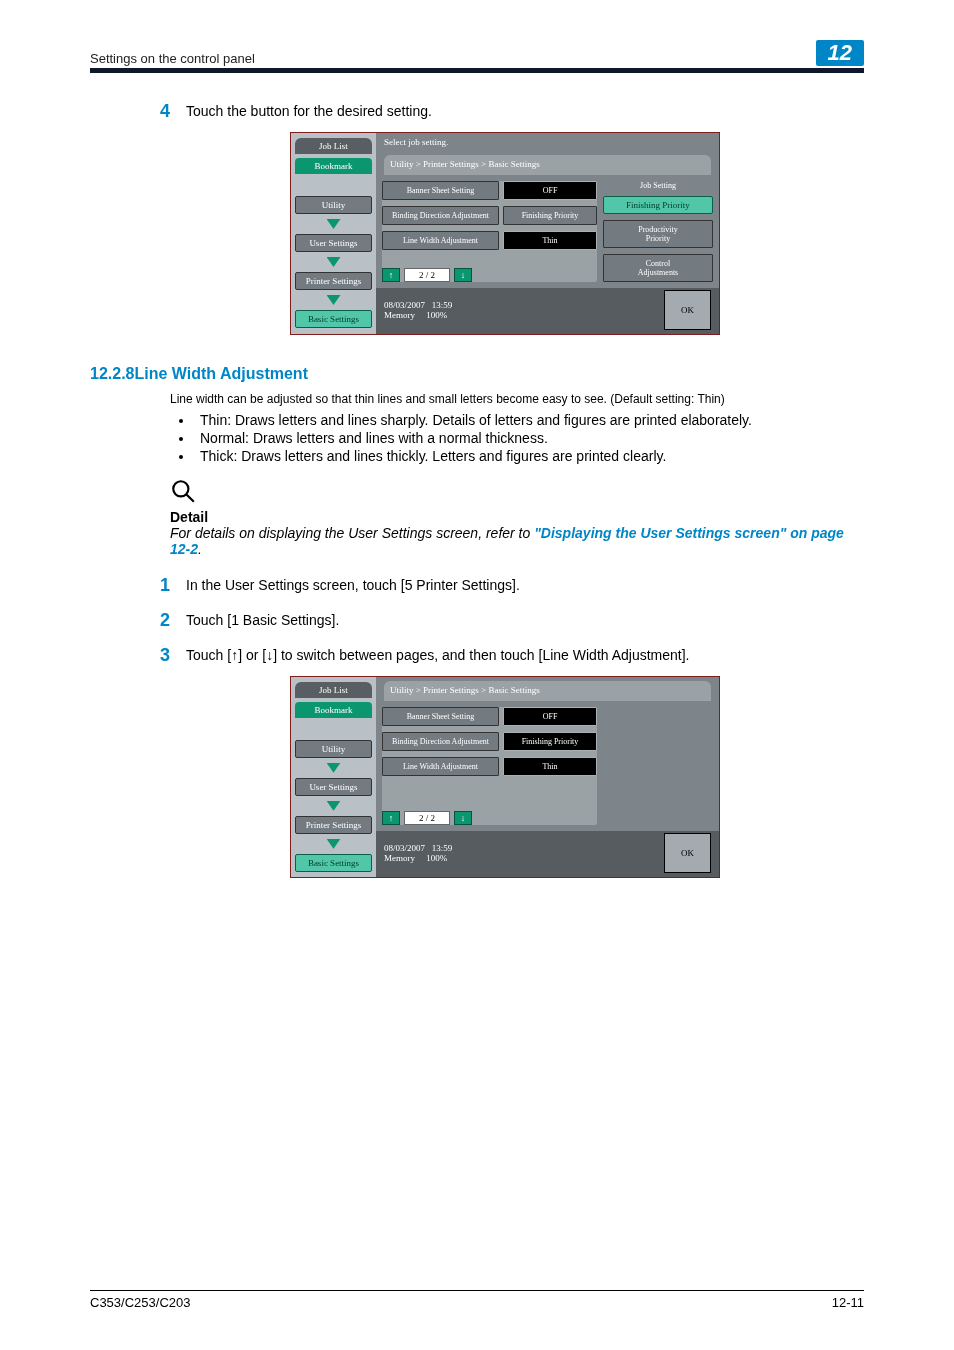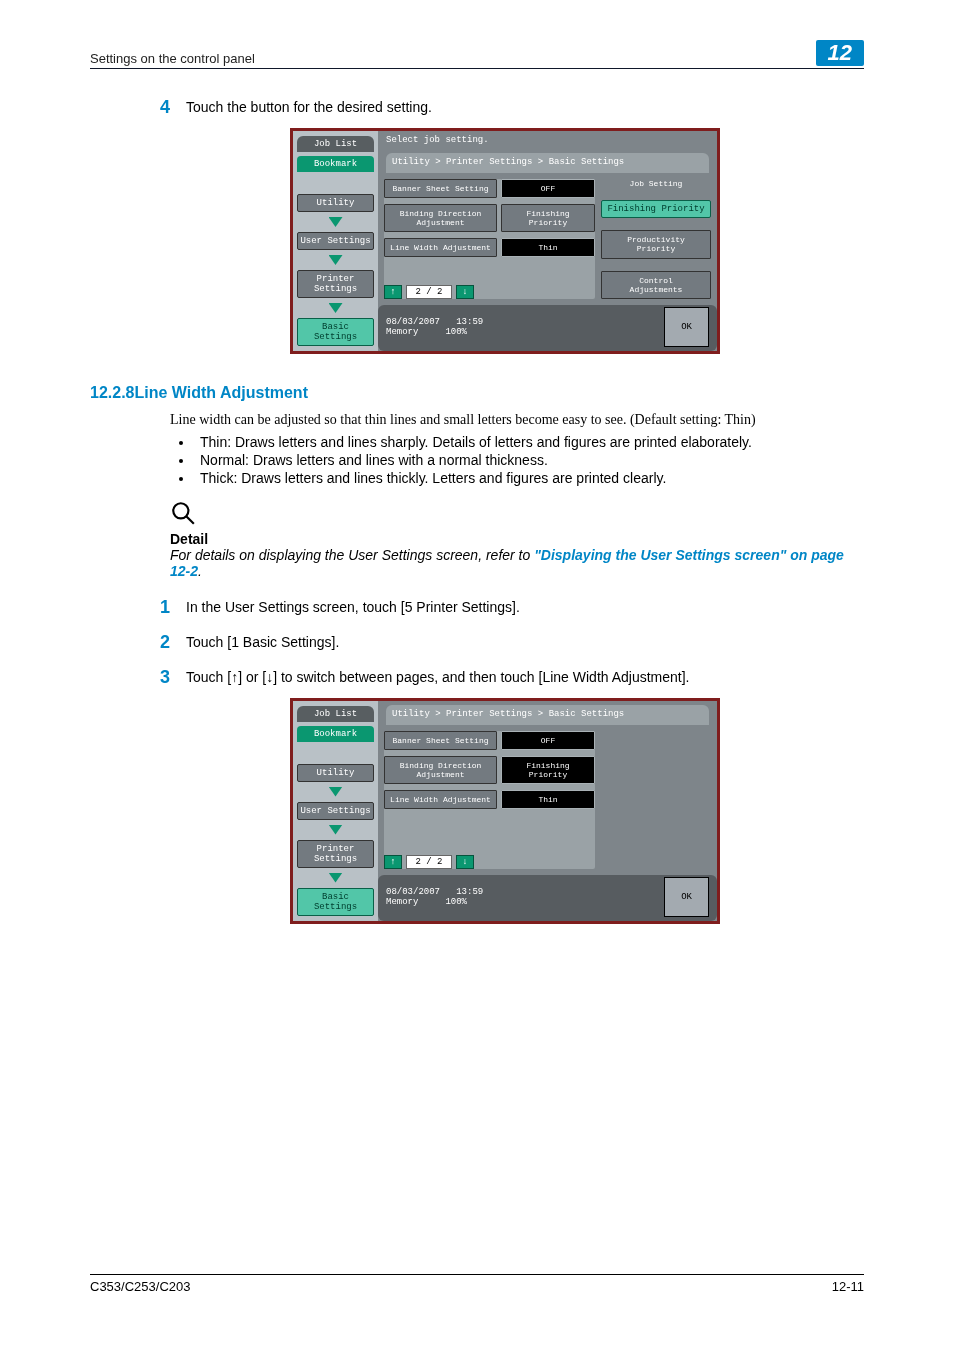--- a/index.html
+++ b/index.html
@@ -15,21 +15,21 @@
     min-height: 1350px;
     margin: 0 auto;
     padding: 40px 90px 0 90px;
     box-sizing: border-box;
     position: relative;
   }
   .header {
     display: flex;
     justify-content: space-between;
     align-items: flex-end;
-    border-bottom: 1px solid #0f172a;
+    border-bottom: 5px solid #0f172a;
     padding-bottom: 2px;
     margin-bottom: 28px;
   }
   .header-left {
     font-size: 13px;
     color: #222;
   }
   .chapter-badge {
     background: #0086c6;
     color: #fff;
@@ -56,23 +56,23 @@
   .step-text {
     font-size: 14px;
     padding-top: 2px;
   }
   .screenshot {
     margin: 10px 0 30px 200px;
     width: 430px;
   }
   .panel {
     display: flex;
-    font-family: Liberation Mono, monospace;
+    font-family: Liberation Serif, serif;
     font-size: 9px;
-    border: 3px solid #7f1d1d;
+    border: 1px solid #7f1d1d;
   }
   .panel-left {
     width: 85px;
     background: #b9c1c6;
     display: flex;
     flex-direction: column;
     align-items: center;
     padding: 5px 4px;
     box-sizing: border-box;
     gap: 4px;
@@ -205,35 +205,34 @@
     color: #000;
     width: 44px;
     text-align: center;
     padding: 1px 0;
     border: 1px solid #666;
   }
   .side-col {
     width: 110px;
     display: flex;
     flex-direction: column;
-    gap: 12px;
+    gap: 6px;
   }
   .side-col .label {
     color: #fff;
     text-align: center;
     font-size: 8px;
   }
   .panel-footer {
     background: #575c60;
     color: #fff;
     display: flex;
     justify-content: space-between;
     align-items: center;
     padding: 2px 8px 4px 8px;
-    border-radius: 6px;
   }
   .ok-btn {
     background: #a3aab0;
     color: #000;
     padding: 14px 16px;
     border: 1px solid #000;
     text-align: center;
   }
   .section-head {
     display: flex;
@@ -246,24 +245,23 @@
     font-weight: bold;
     font-size: 16px;
   }
   .sec-title {
     color: #0086c6;
     font-weight: bold;
     font-size: 16px;
   }
   .body-text {
     margin-left: 80px;
-    font-size: 14px;
+    font-size: 12px;
     line-height: 1.4;
     margin-bottom: 4px;
-    font-family: Liberation Serif, serif;
   }
   ul.body-list {
     margin: 4px 0 10px 80px;
     padding-left: 24px;
   }
   ul.body-list li {
     margin-bottom: 2px;
     padding-left: 6px;
   }
   .detail-block {
@@ -280,21 +278,21 @@
     font-style: italic;
     font-size: 14px;
   }
   .link-ref {
     color: #0086c6;
     font-weight: bold;
     font-style: italic;
   }
   .footer {
     position: absolute;
-    bottom: 56px;
+    bottom: 40px;
     left: 90px;
     right: 90px;
     border-top: 1px solid #000;
     padding-top: 4px;
     display: flex;
     justify-content: space-between;
     font-size: 13px;
   }
 </style>
 </head>

